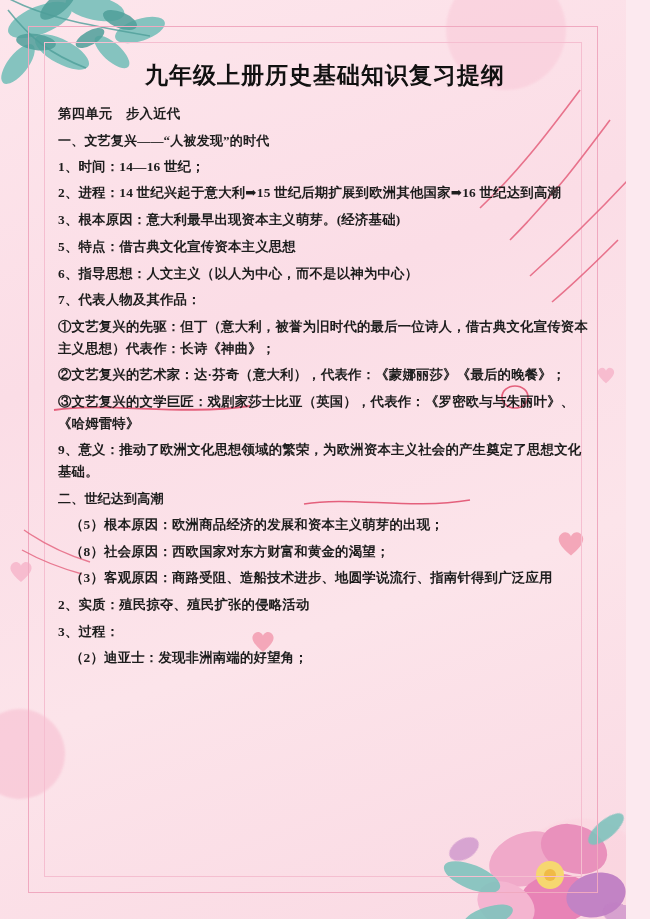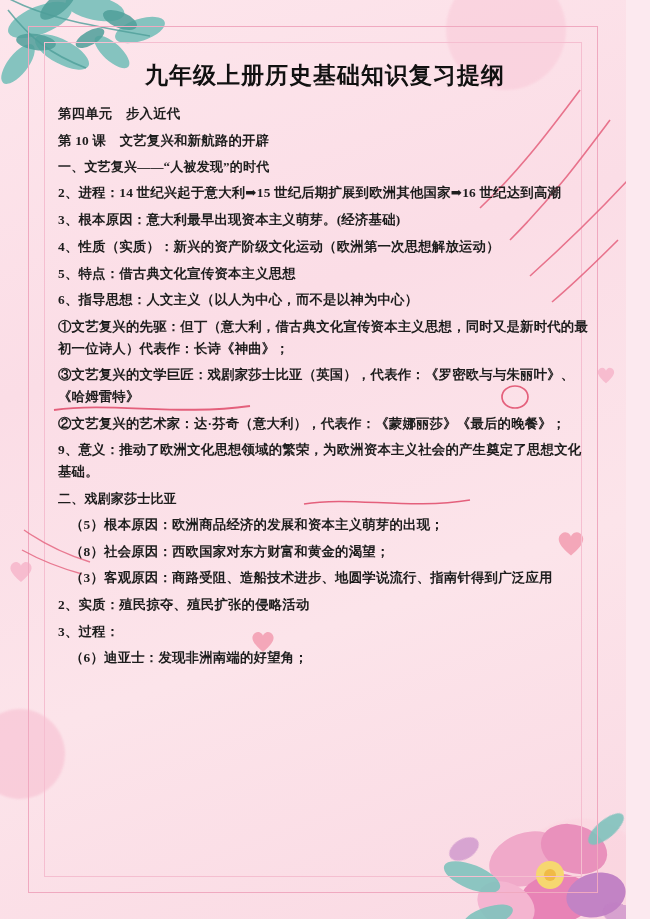--- a/index.html
+++ b/index.html
@@ -191,35 +191,35 @@
         <path d="M4 10 C 24 24, 44 34, 70 42"></path>
         <path d="M2 30 C 20 40, 40 48, 62 54"></path>
       </g>
     </svg>
   </div>
 
   <div class="content">
     <h1 class="doc-title">九年级上册历史基础知识复习提纲</h1>
 
     <p class="line bold">第四单元　步入近代</p>
-    <p class="line bold">第 10 课　文艺复兴和新航路的开辟</p>
 
     <p class="line sec">一、文艺复兴——“人被发现”的时代</p>
+    <p class="line bold">1、时间：14—16 世纪；</p>
     <p class="line bold">2、进程：14 世纪兴起于意大利➡15 世纪后期扩展到欧洲其他国家➡16 世纪达到高潮</p>
     <p class="line bold">3、根本原因：意大利最早出现资本主义萌芽。(经济基础)</p>
-    <p class="line bold">4、性质（实质）：新兴的资产阶级文化运动（欧洲第一次思想解放运动）</p>
     <p class="line bold">5、特点：借古典文化宣传资本主义思想</p>
     <p class="line bold">6、指导思想：人文主义（以人为中心，而不是以神为中心）</p>
-    <p class="line bold">①文艺复兴的先驱：但丁（意大利，借古典文化宣传资本主义思想，同时又是新时代的最初一位诗人）代表作：长诗《神曲》；</p>
+    <p class="line bold">7、代表人物及其作品：</p>
+    <p class="line bold">①文艺复兴的先驱：但丁（意大利，被誉为旧时代的最后一位诗人，借古典文化宣传资本主义思想）代表作：长诗《神曲》；</p>
+    <p class="line bold">②文艺复兴的艺术家：达·芬奇（意大利），代表作：《蒙娜丽莎》《最后的晚餐》；</p>
     <p class="line bold">③文艺复兴的文学巨匠：戏剧家莎士比亚（英国），代表作：《罗密欧与与朱丽叶》、《哈姆雷特》</p>
-    <p class="line bold">②文艺复兴的艺术家：达·芬奇（意大利），代表作：《蒙娜丽莎》《最后的晚餐》；</p>
     <p class="line bold">9、意义：推动了欧洲文化思想领域的繁荣，为欧洲资本主义社会的产生奠定了思想文化基础。</p>
 
-    <p class="line sec">二、戏剧家莎士比亚</p>
+    <p class="line sec">二、世纪达到高潮</p>
     <p class="line bold indent">（5）根本原因：欧洲商品经济的发展和资本主义萌芽的出现；</p>
     <p class="line bold indent">（8）社会原因：西欧国家对东方财富和黄金的渴望；</p>
     <p class="line bold indent">（3）客观原因：商路受阻、造船技术进步、地圆学说流行、指南针得到广泛应用</p>
     <p class="line bold">2、实质：殖民掠夺、殖民扩张的侵略活动</p>
     <p class="line bold">3、过程：</p>
-    <p class="line bold indent">（6）迪亚士：发现非洲南端的好望角；</p>
+    <p class="line bold indent">（2）迪亚士：发现非洲南端的好望角；</p>
   </div>
 
 </div>
 
 </body></html>

